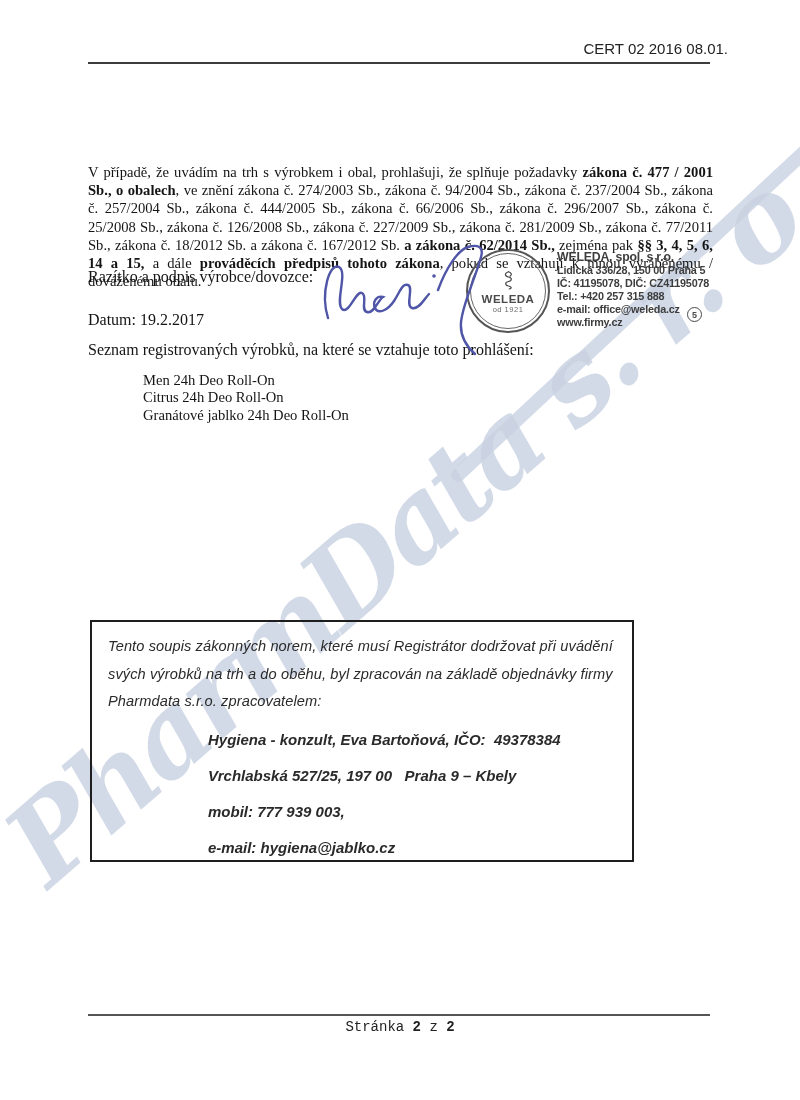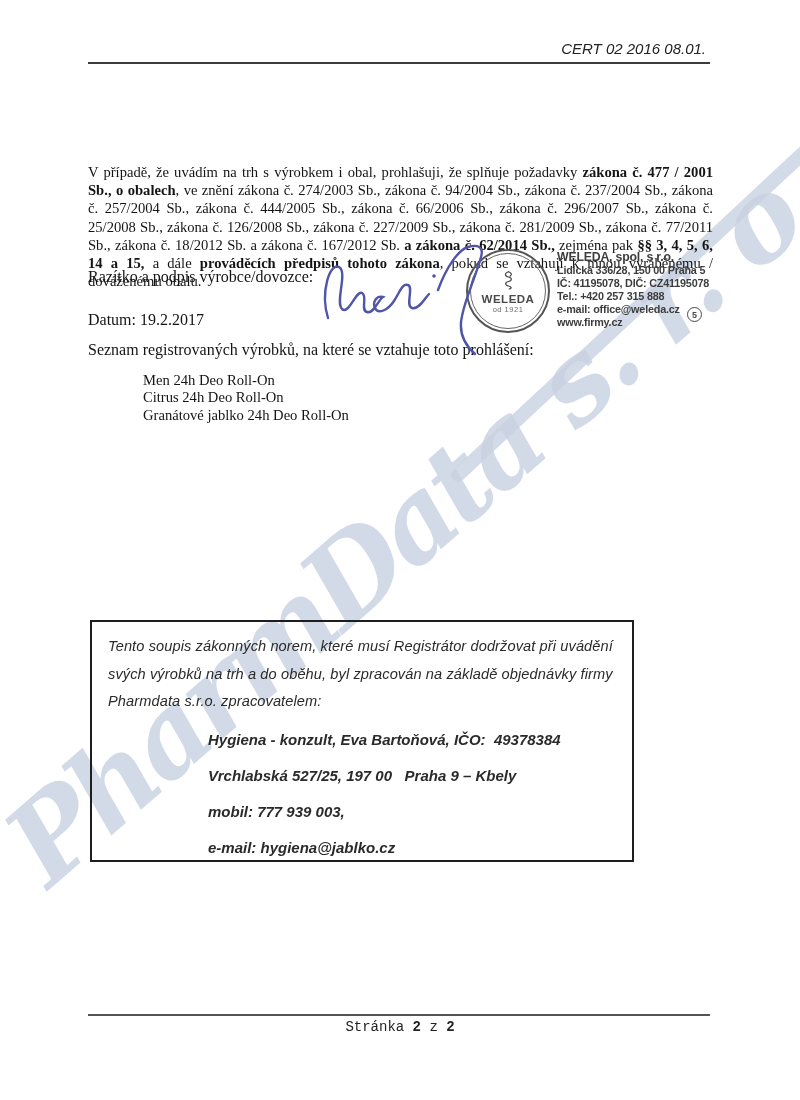--- a/index.html
+++ b/index.html
@@ -17,22 +17,22 @@
     font-style:italic;font-weight:bold;font-size:112px;line-height:220px;
     letter-spacing:-5px;color:#c9d2e2;opacity:.8;white-space:nowrap;
   }
   .wm-line{
     position:absolute;left:605px;top:88px;width:540px;height:14px;
     background:#c9d2e2;opacity:.8;border-radius:7px;transform:rotate(-2deg);
   }
   .layer{position:relative;z-index:1;}
   
   .doc-code{
-    position:absolute;top:40px;right:94px;font-family:"Liberation Sans",sans-serif;
-    font-style:italic;font-size:15px;color:#222;
+    position:absolute;top:40px;right:72px;font-family:"Liberation Sans",sans-serif;
+    font-size:15px;color:#222;
   }
   .rule{position:absolute;left:88px;width:622px;height:2px;background:#3c3c3c;}
   .rule.top{top:62px;}
   .rule.bottom{top:1014px;height:1.5px;background:#555;}
   .footer-text{
     position:absolute;top:1019px;left:0;width:100%;text-align:center;
     font-family:Liberation Mono, monospace;font-size:14px;color:#222;
   }
   
   .declaration{

